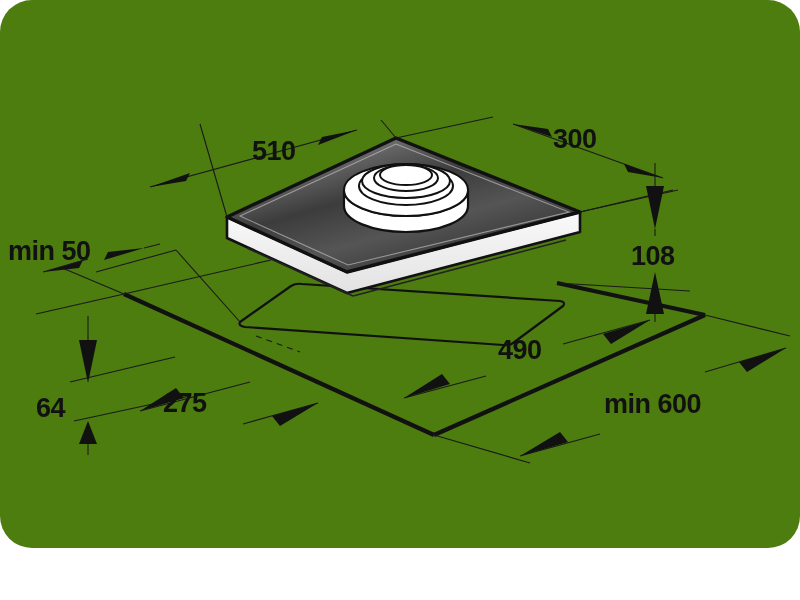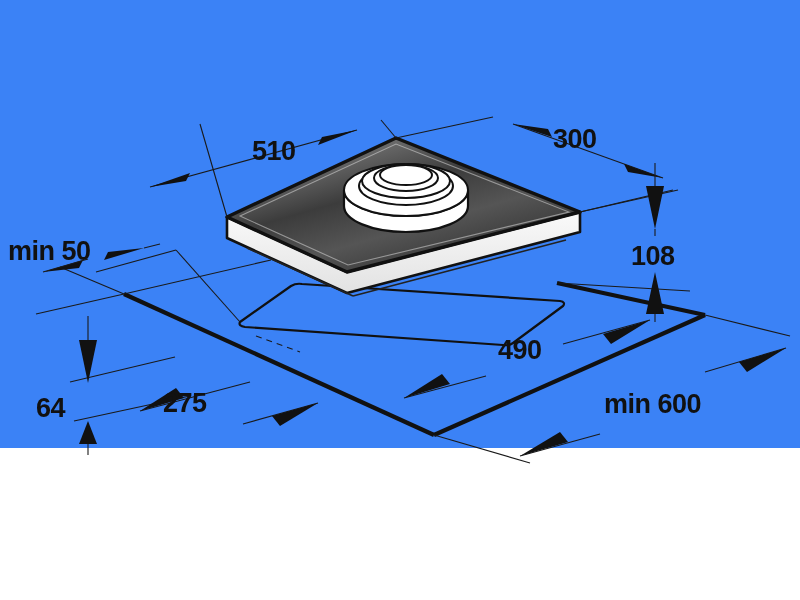--- a/index.html
+++ b/index.html
@@ -9,22 +9,23 @@
   }
   body {
     width: 800px;
     height: 600px;
     overflow: hidden;
     font-family: "Liberation Sans", sans-serif;
   }
   #drawing-root {
     position: relative;
     width: 800px;
-    height: 448px;
-    background: #3b82f6;
+    height: 548px;
+    background: #4d7c0f;
+    border-radius: 32px;
   }
   svg#tech-drawing {
     display: block;
     width: 800px;
     height: 600px;
   }
   .dim-text {
     font-family: "Liberation Sans", sans-serif;
     font-weight: bold;
     font-size: 27px;

